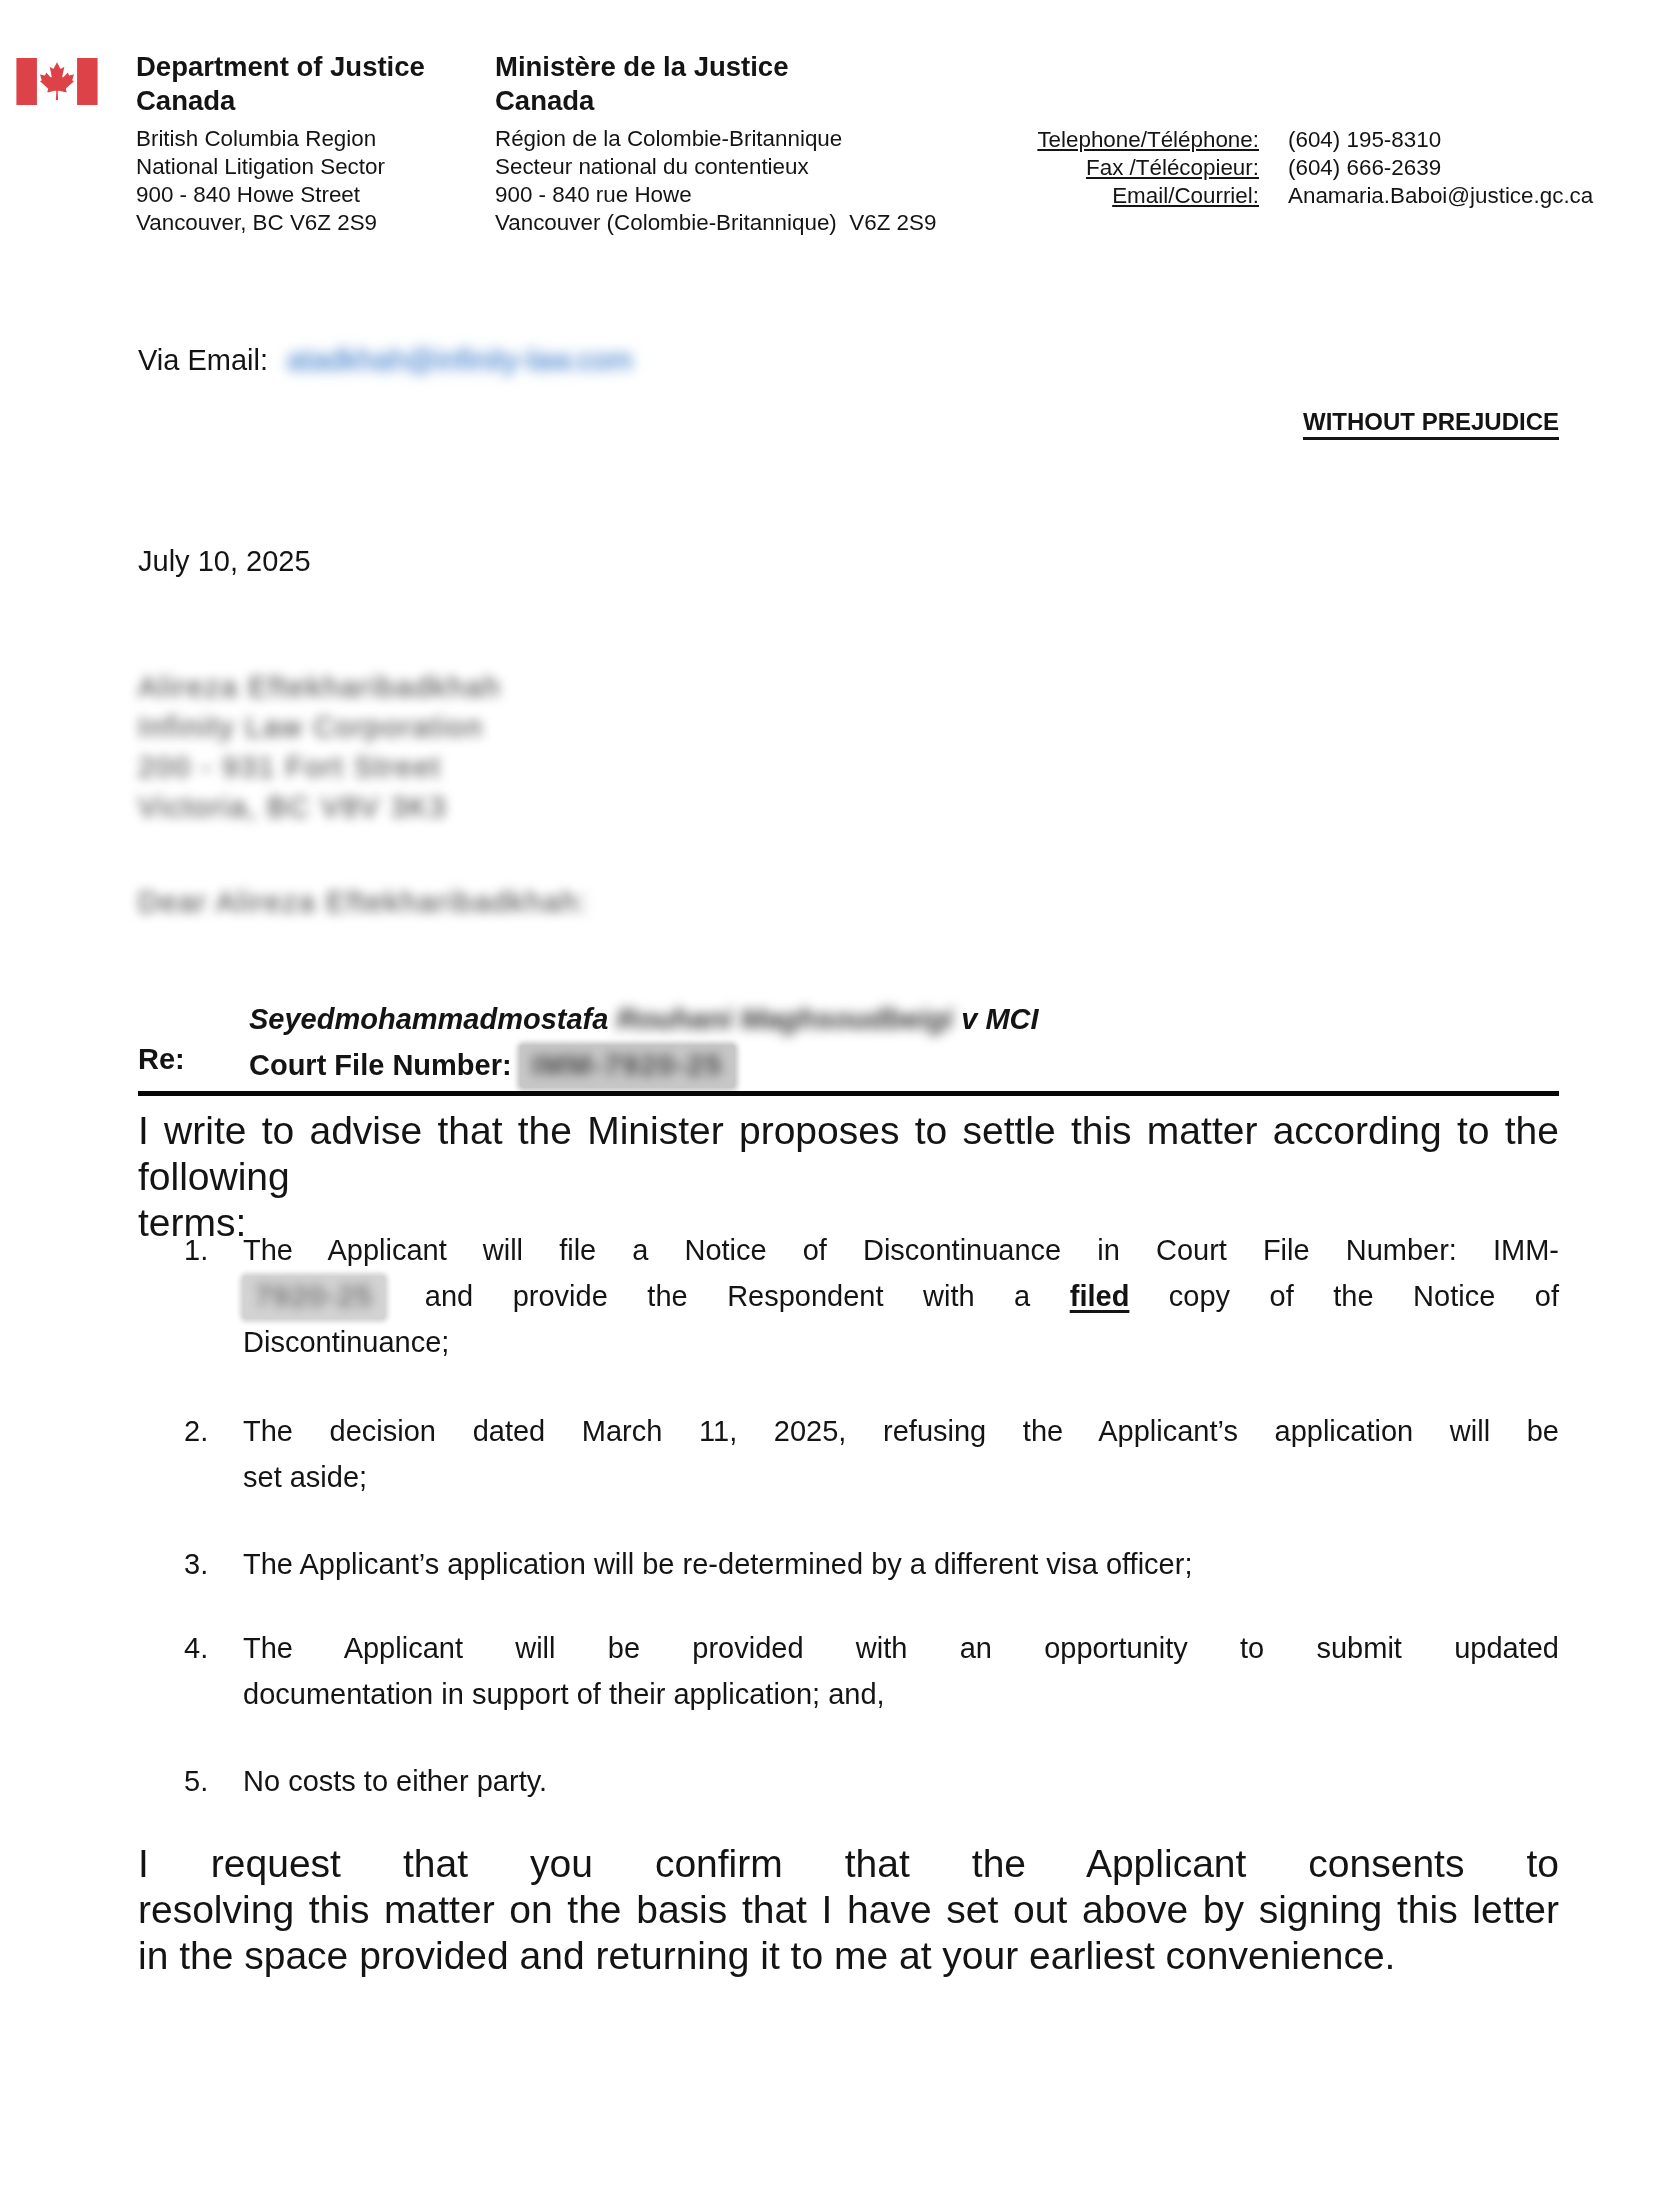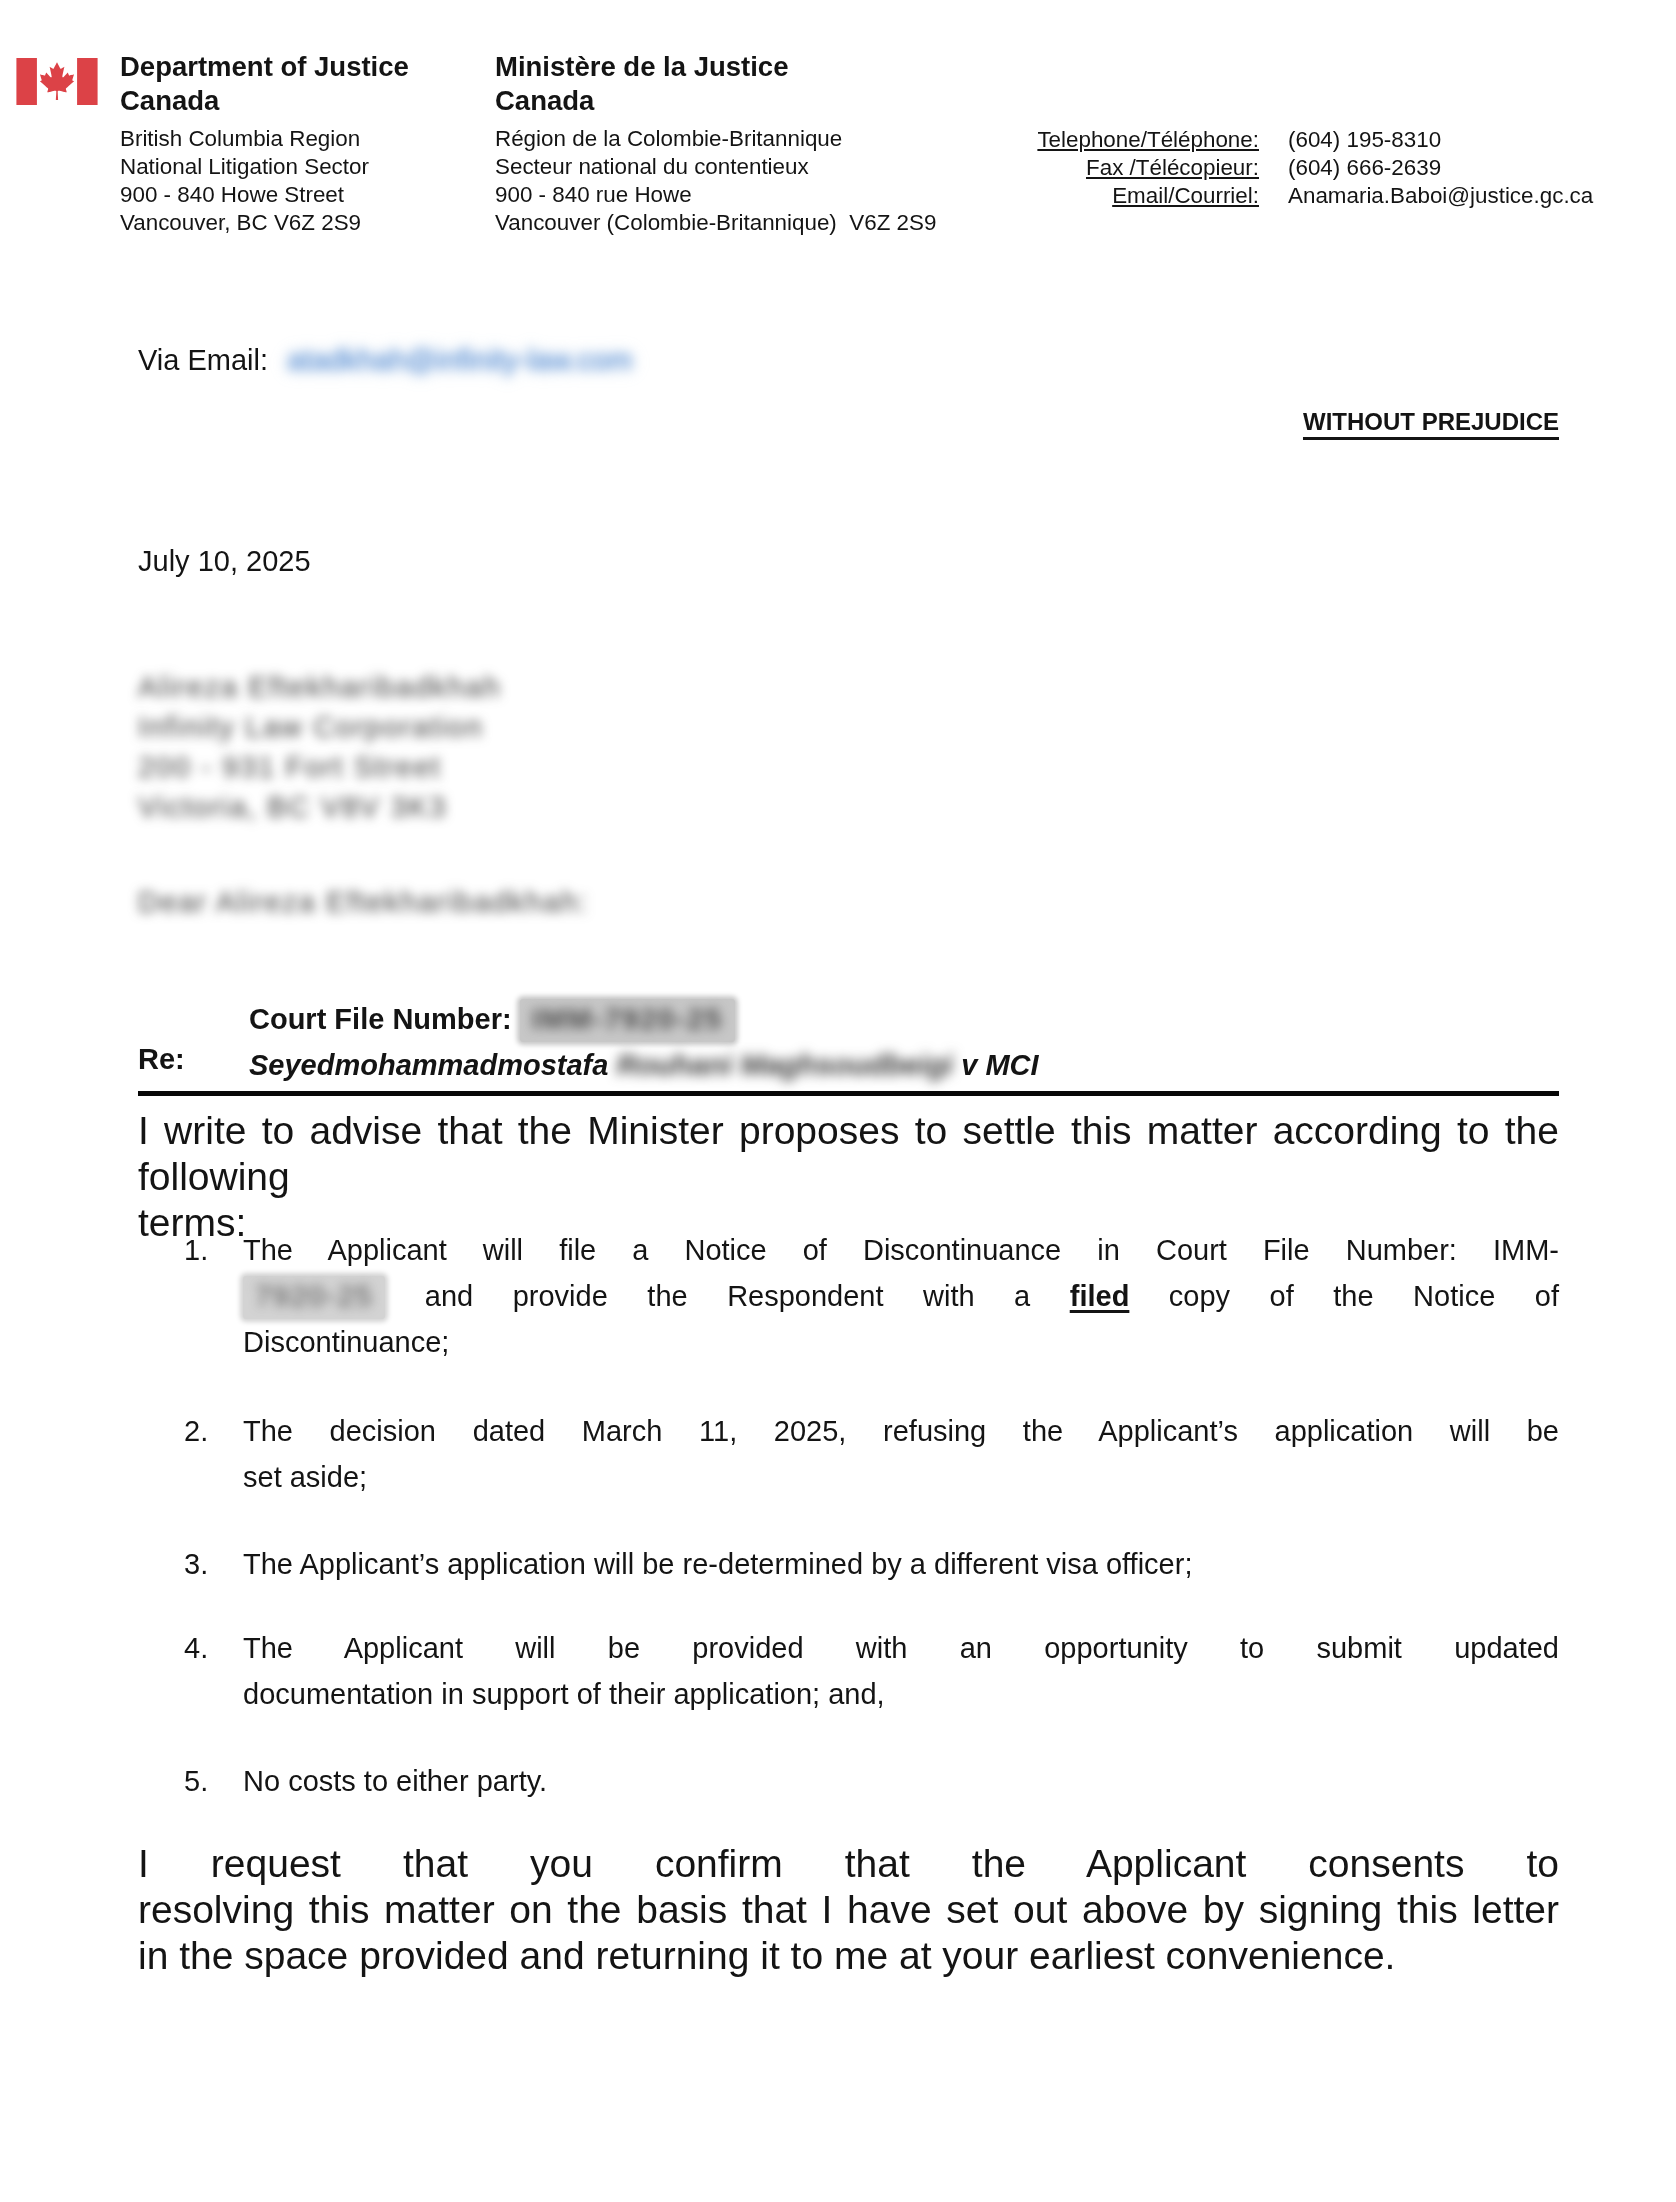--- a/index.html
+++ b/index.html
@@ -11,21 +11,21 @@
     font-family:"Liberation Sans","DejaVu Sans",sans-serif;
     color:#141414;
     overflow:hidden;
   }
   .abs{position:absolute;}
   .pre{white-space:pre-wrap;}
 
   
   .flag{left:15.5px;top:58px;width:82px;height:47px;}
   .lh-col{top:50px;font-size:22.4px;line-height:28px;}
-  .lh-en{left:120px;}
+  .lh-en{left:136px;}
   .lh-fr{left:495px;}
   .lh-title{font-size:27.5px;font-weight:bold;line-height:34px;}
   .lh-gap{height:6.9px;}
   .lh-contact{left:946px;top:126px;font-size:22.4px;line-height:28px;}
   .c-row{display:flex;}
   .c-label{display:inline-block;width:313px;text-align:right;text-decoration:underline;}
   .c-value{display:inline-block;margin-left:29px;text-align:left;}
 
   
   .via-email{left:138px;top:344px;font-size:29px;}
@@ -136,22 +136,22 @@
     <div class="blur-dark">Alireza Eftekharibadkhah</div>
     <div class="blur-dark">Infinity Law Corporation</div>
     <div class="blur-dark">200 - 931 Fort Street</div>
     <div class="blur-dark">Victoria, BC V8V 3K3</div>
   </div>
   <div class="abs salutation blur-dark">Dear Alireza Eftekharibadkhah:</div>
 
   <div class="abs re-block">
     <span class="re-label">Re:</span>
     <div class="re-content">
+      <div><span class="ital">Seyedmohammadmostafa</span><span class="ital blur-name"> Rouhani Maghsoudbeigi </span><span class="ital"> v MCI</span></div>
       <div><span>Court File Number: </span><span class="redact-band"><span class="blur-file">IMM-7920-25</span></span></div>
-      <div><span class="ital">Seyedmohammadmostafa</span><span class="ital blur-name"> Rouhani Maghsoudbeigi </span><span class="ital"> v MCI</span></div>
     </div>
   </div>
   <div class="abs rule"></div>
 
   <div class="abs para intro">
     <div class="jl">I write to advise that the Minister proposes to settle this matter according to the following</div>
     <div>terms:</div>
   </div>
 
   <div class="abs item i1">

